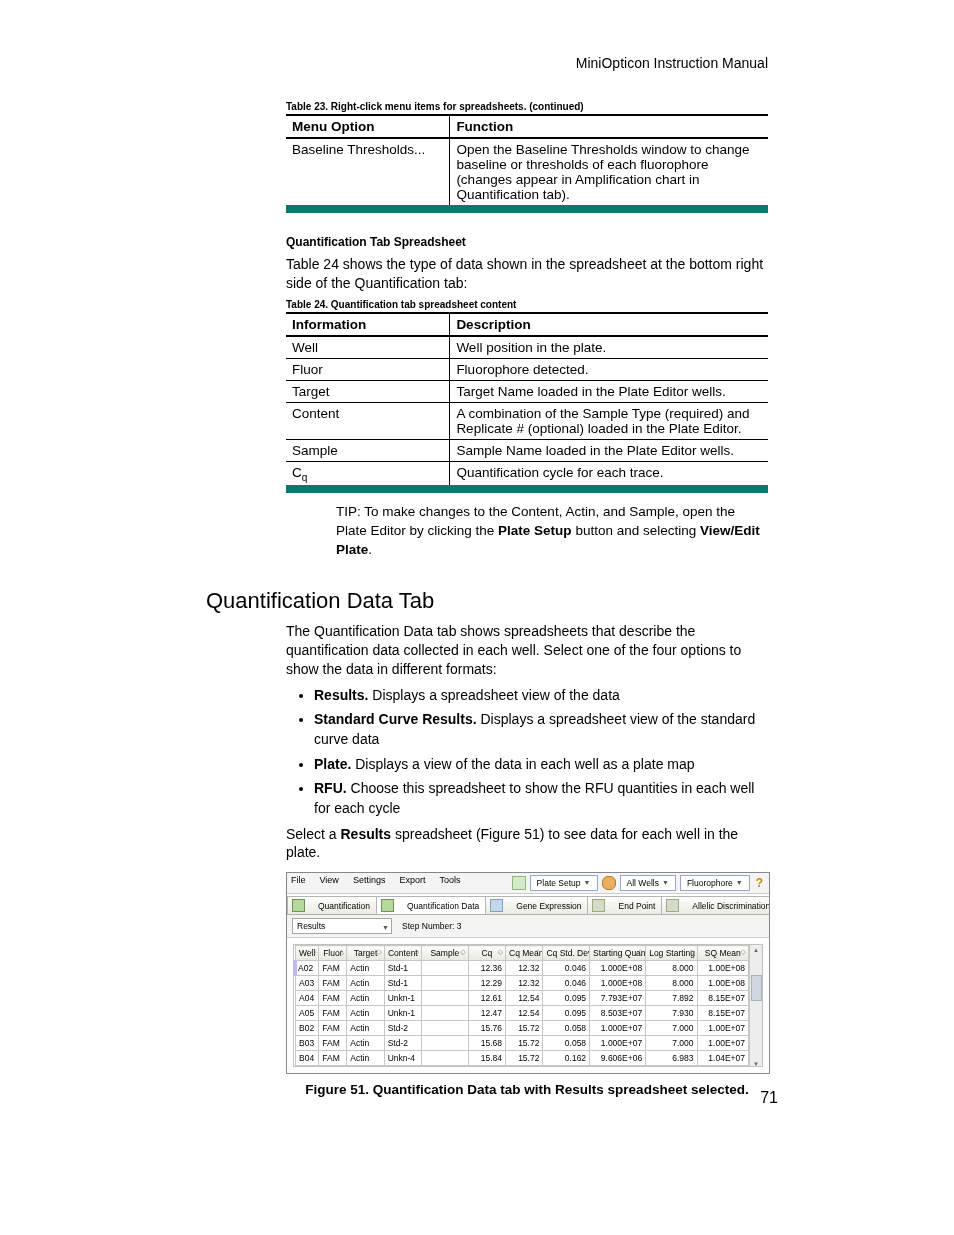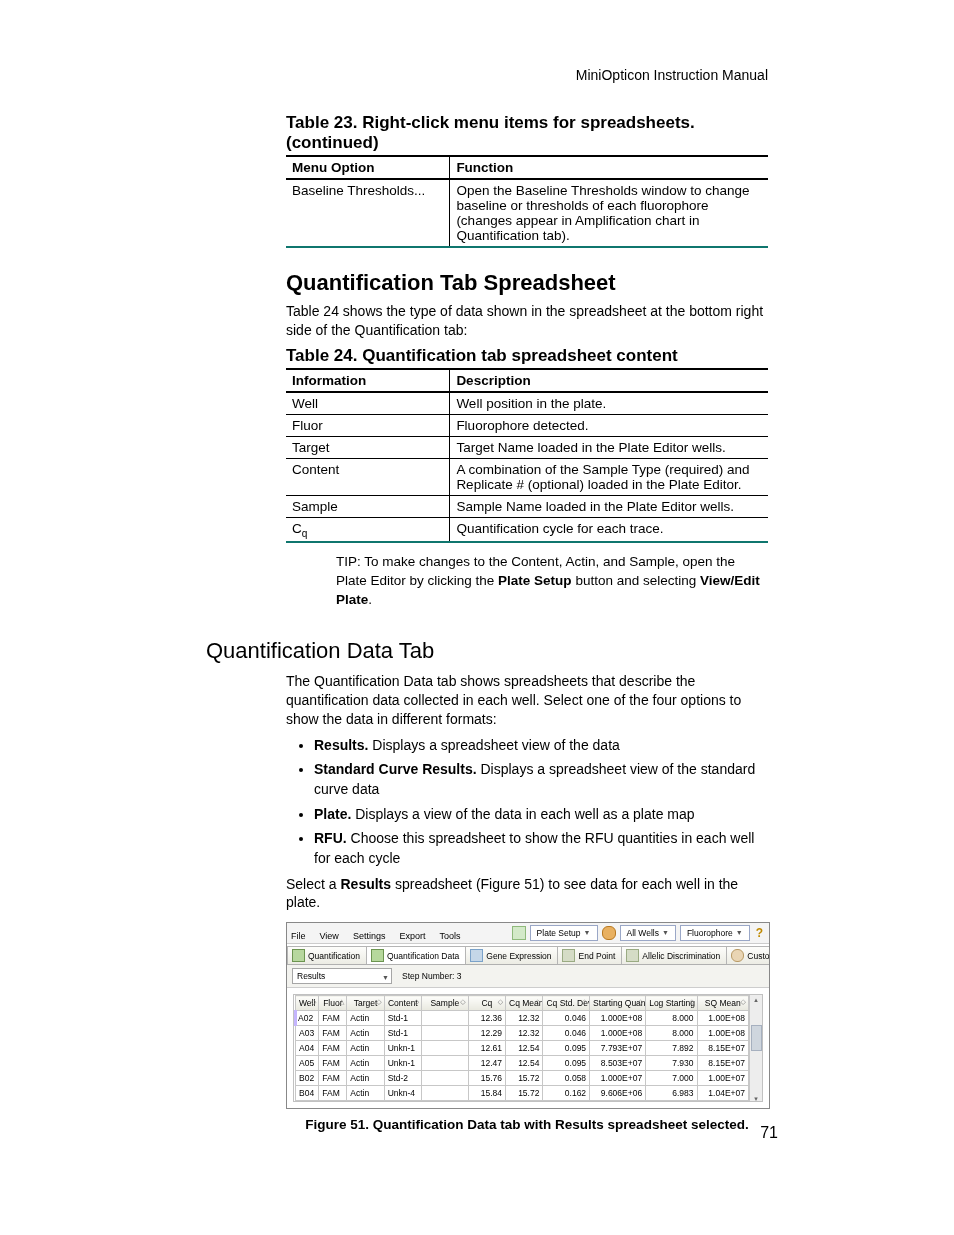--- a/index.html
+++ b/index.html
@@ -5,36 +5,36 @@
   body {
     font-family: Arial, Helvetica, sans-serif;
     font-size: 14px;
     color: #000;
     margin: 0;
     padding: 0;
     background: #fff;
   }
   .page {
     width: 762px;
-    margin: 12px auto;
+    margin: 0 auto;
     padding: 55px 90px 40px 110px;
     box-sizing: border-box;
     position: relative;
   }
   .header-right {
     text-align: right;
     font-size: 14px;
     margin-bottom: 30px;
   }
   .indent {
     margin-left: 80px;
   }
   .table-caption {
     font-weight: bold;
-    font-size: 17px;
+    font-size: 10px;
     margin: 4px 0 0 0;
   }
   table.doc-table {
     border-collapse: collapse;
     width: 100%;
     margin-top: 2px;
     font-size: 13.5px;
   }
   table.doc-table th, table.doc-table td {
     border-bottom: 1px solid #000;
@@ -43,24 +43,24 @@
     padding: 3px 6px;
     vertical-align: top;
   }
   table.doc-table th {
     font-weight: bold;
     border-top: 2px solid #000;
     border-bottom: 2px solid #000;
     border-right: 1px solid #000;
   }
   table.doc-table th:last-child { border-right: none; }
-  table.doc-table tr:last-child td { border-bottom: 2px solid #0f766e; }
+  table.doc-table tr:last-child td { border-bottom: 8px solid #0f766e; }
   table.doc-table td.col1 { border-right: 1px solid #000; width: 34%; }
   h2.subhead {
-    font-size: 22px;
+    font-size: 12px;
     font-weight: bold;
     margin: 22px 0 6px 0;
   }
   h1.head {
     font-size: 22px;
     font-weight: normal;
     margin: 28px 0 8px 0;
   }
   p { margin: 6px 0; line-height: 1.35; }
   .tip { margin-left: 50px; margin-top: 10px; font-size: 13.5px; line-height: 1.4; }
@@ -87,21 +87,21 @@
     font-size: 9px;
     background: #fff;
     margin-top: 10px;
     width: 100%;
     overflow: hidden;
   }
   .ss-menubar {
     background: #f4f4f4;
     padding: 2px 4px;
     display: flex;
-    align-items: flex-end;
+    align-items: flex-start;
     gap: 14px;
     border-bottom: 1px solid #ccc;
     position: relative;
   }
   .ss-menubar .menu { color: #000; }
   .ss-menubar .right {
     margin-left: auto;
     display: flex;
     gap: 4px;
     align-items: center;
@@ -137,21 +137,21 @@
   .ss-tabbar {
     display: flex;
     align-items: flex-end;
     background: #fff;
     border-bottom: 1px solid #b0b0b0;
     padding-top: 2px;
   }
   .ss-tab {
     display: flex;
     align-items: center;
-    gap: 3px;
+    gap: 13px;
     padding: 2px 6px 2px 4px;
     font-size: 8.5px;
     border: 1px solid #b5b5b5;
     border-bottom: none;
     background: linear-gradient(#fdfdfb, #ecece4);
     margin-right: -1px;
     white-space: nowrap;
   }
   .ss-tab.active {
     background: #fff;
@@ -501,20 +501,33 @@
                     <td class="left">Std-2</td>
                     <td class="left"></td>
                     <td class="right">15.76</td>
                     <td class="right">15.72</td>
                     <td class="right">0.058</td>
                     <td class="right">1.000E+07</td>
                     <td class="right">7.000</td>
                     <td class="right">1.00E+07</td>
                   </tr>
                   <tr>
+                    <td class="left">B03</td>
+                    <td class="left">FAM</td>
+                    <td class="left">Actin</td>
+                    <td class="left">Std-2</td>
+                    <td class="left"></td>
+                    <td class="right">15.68</td>
+                    <td class="right">15.72</td>
+                    <td class="right">0.058</td>
+                    <td class="right">1.000E+07</td>
+                    <td class="right">7.000</td>
+                    <td class="right">1.00E+07</td>
+                  </tr>
+                  <tr>
                     <td class="left">B04</td>
                     <td class="left">FAM</td>
                     <td class="left">Actin</td>
                     <td class="left">Unkn-4</td>
                     <td class="left"></td>
                     <td class="right">15.84</td>
                     <td class="right">15.72</td>
                     <td class="right">0.162</td>
                     <td class="right">9.606E+06</td>
                     <td class="right">6.983</td>

